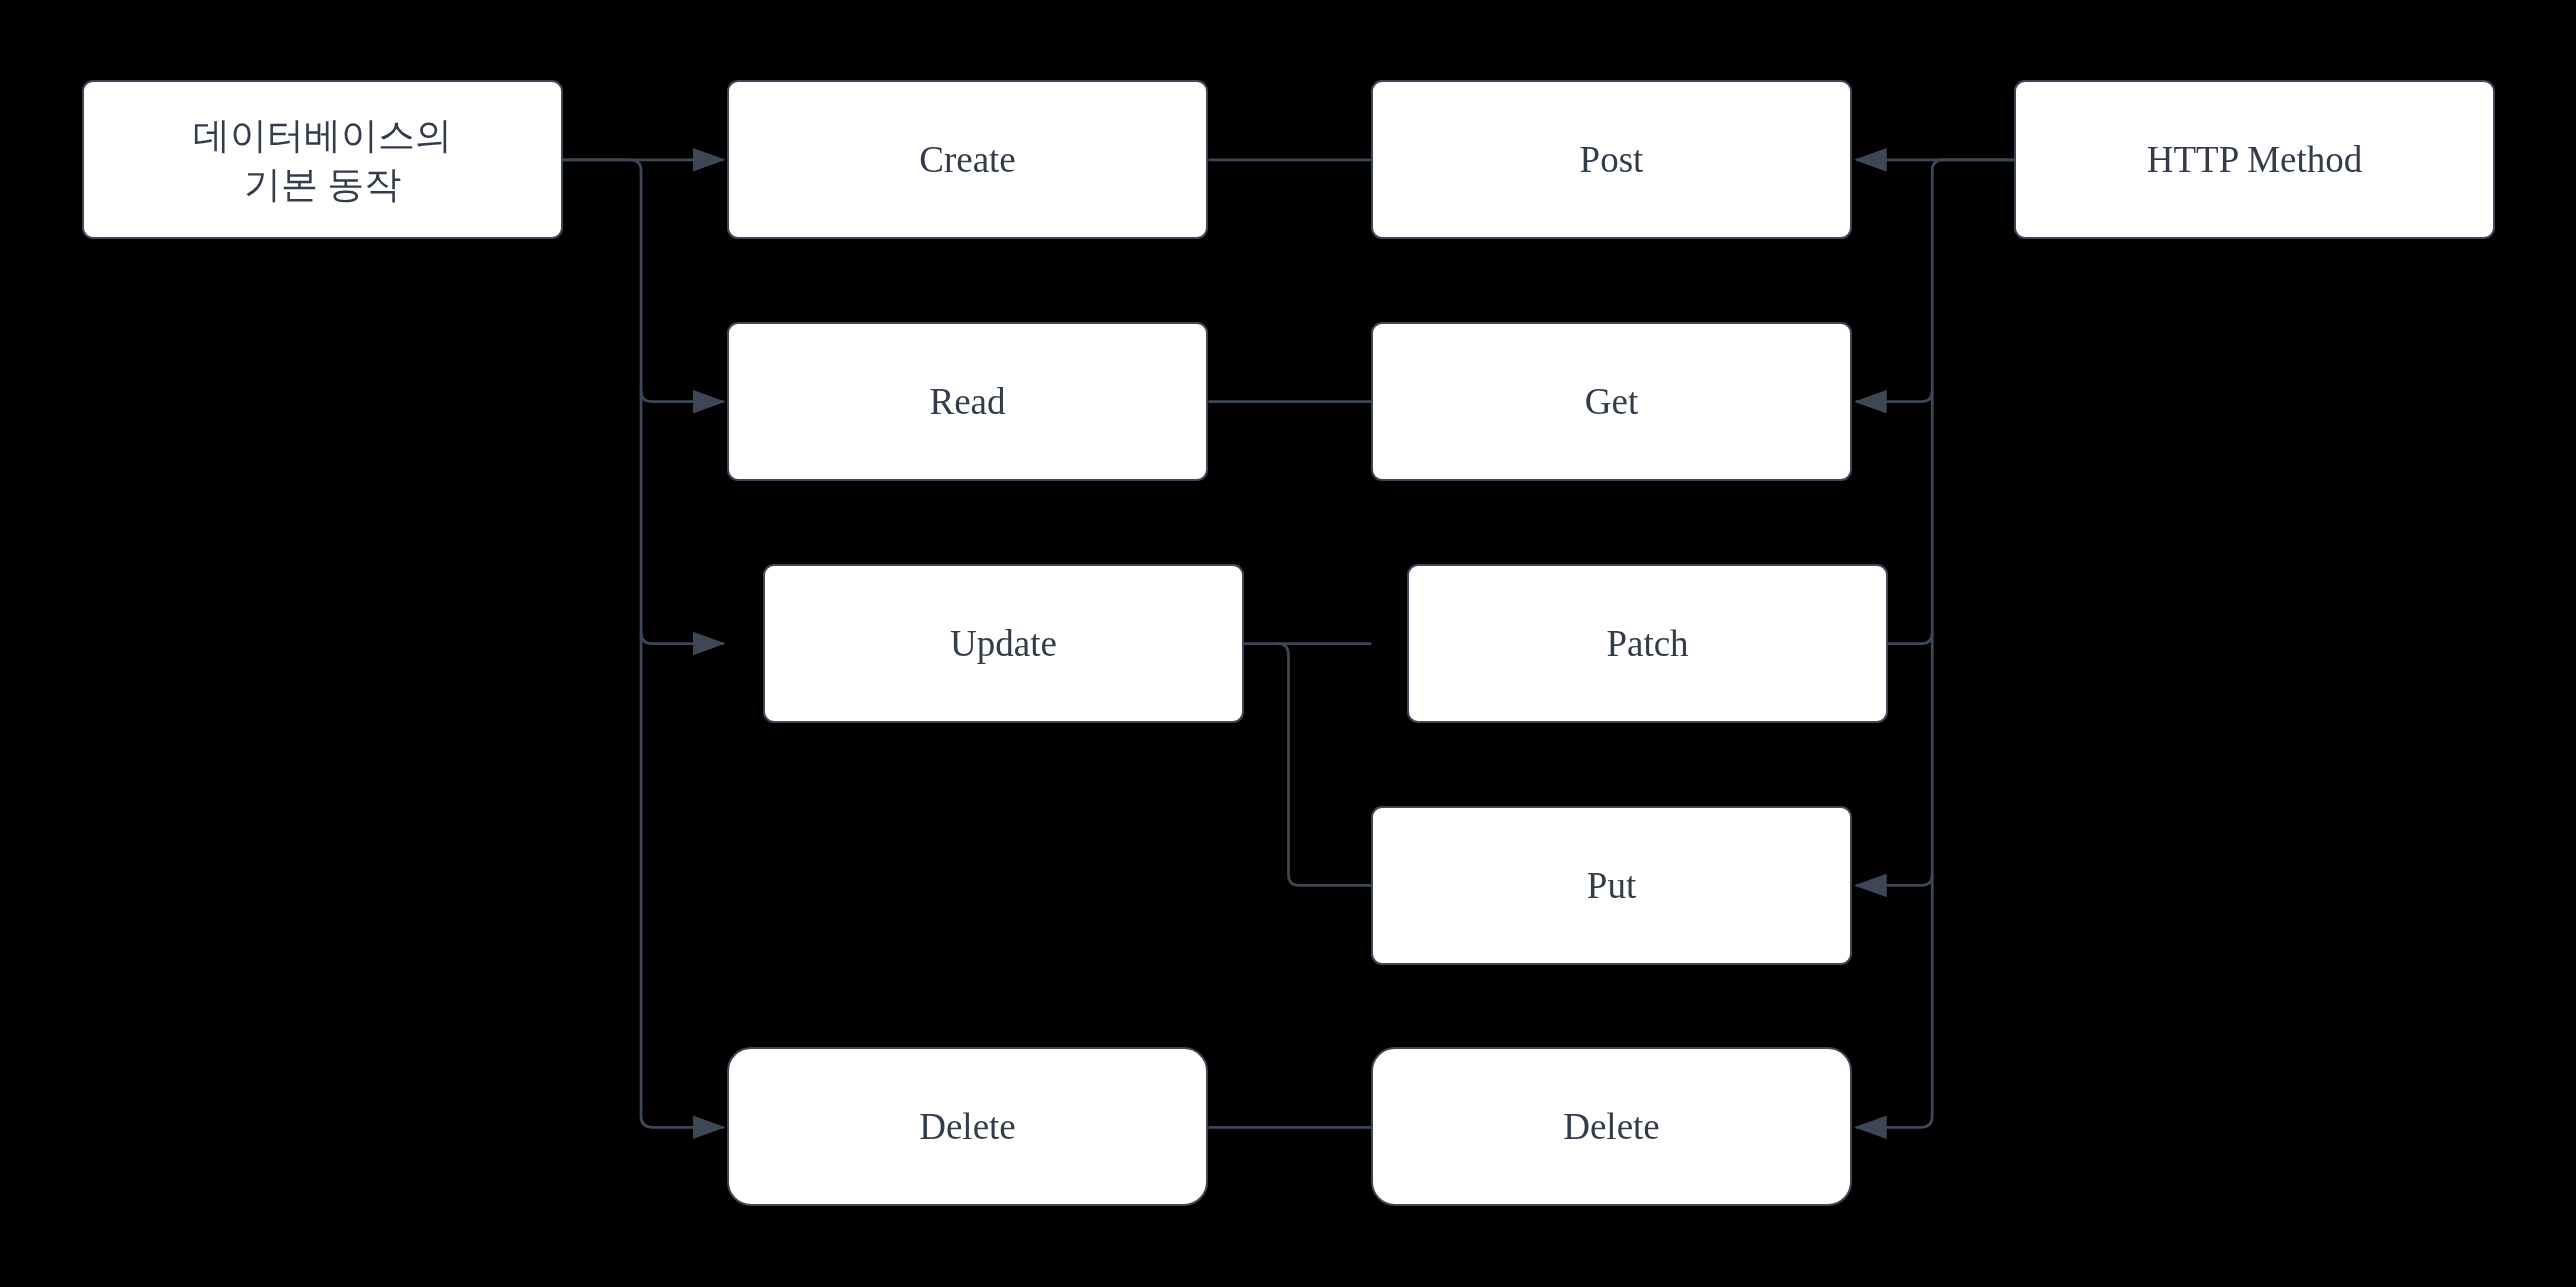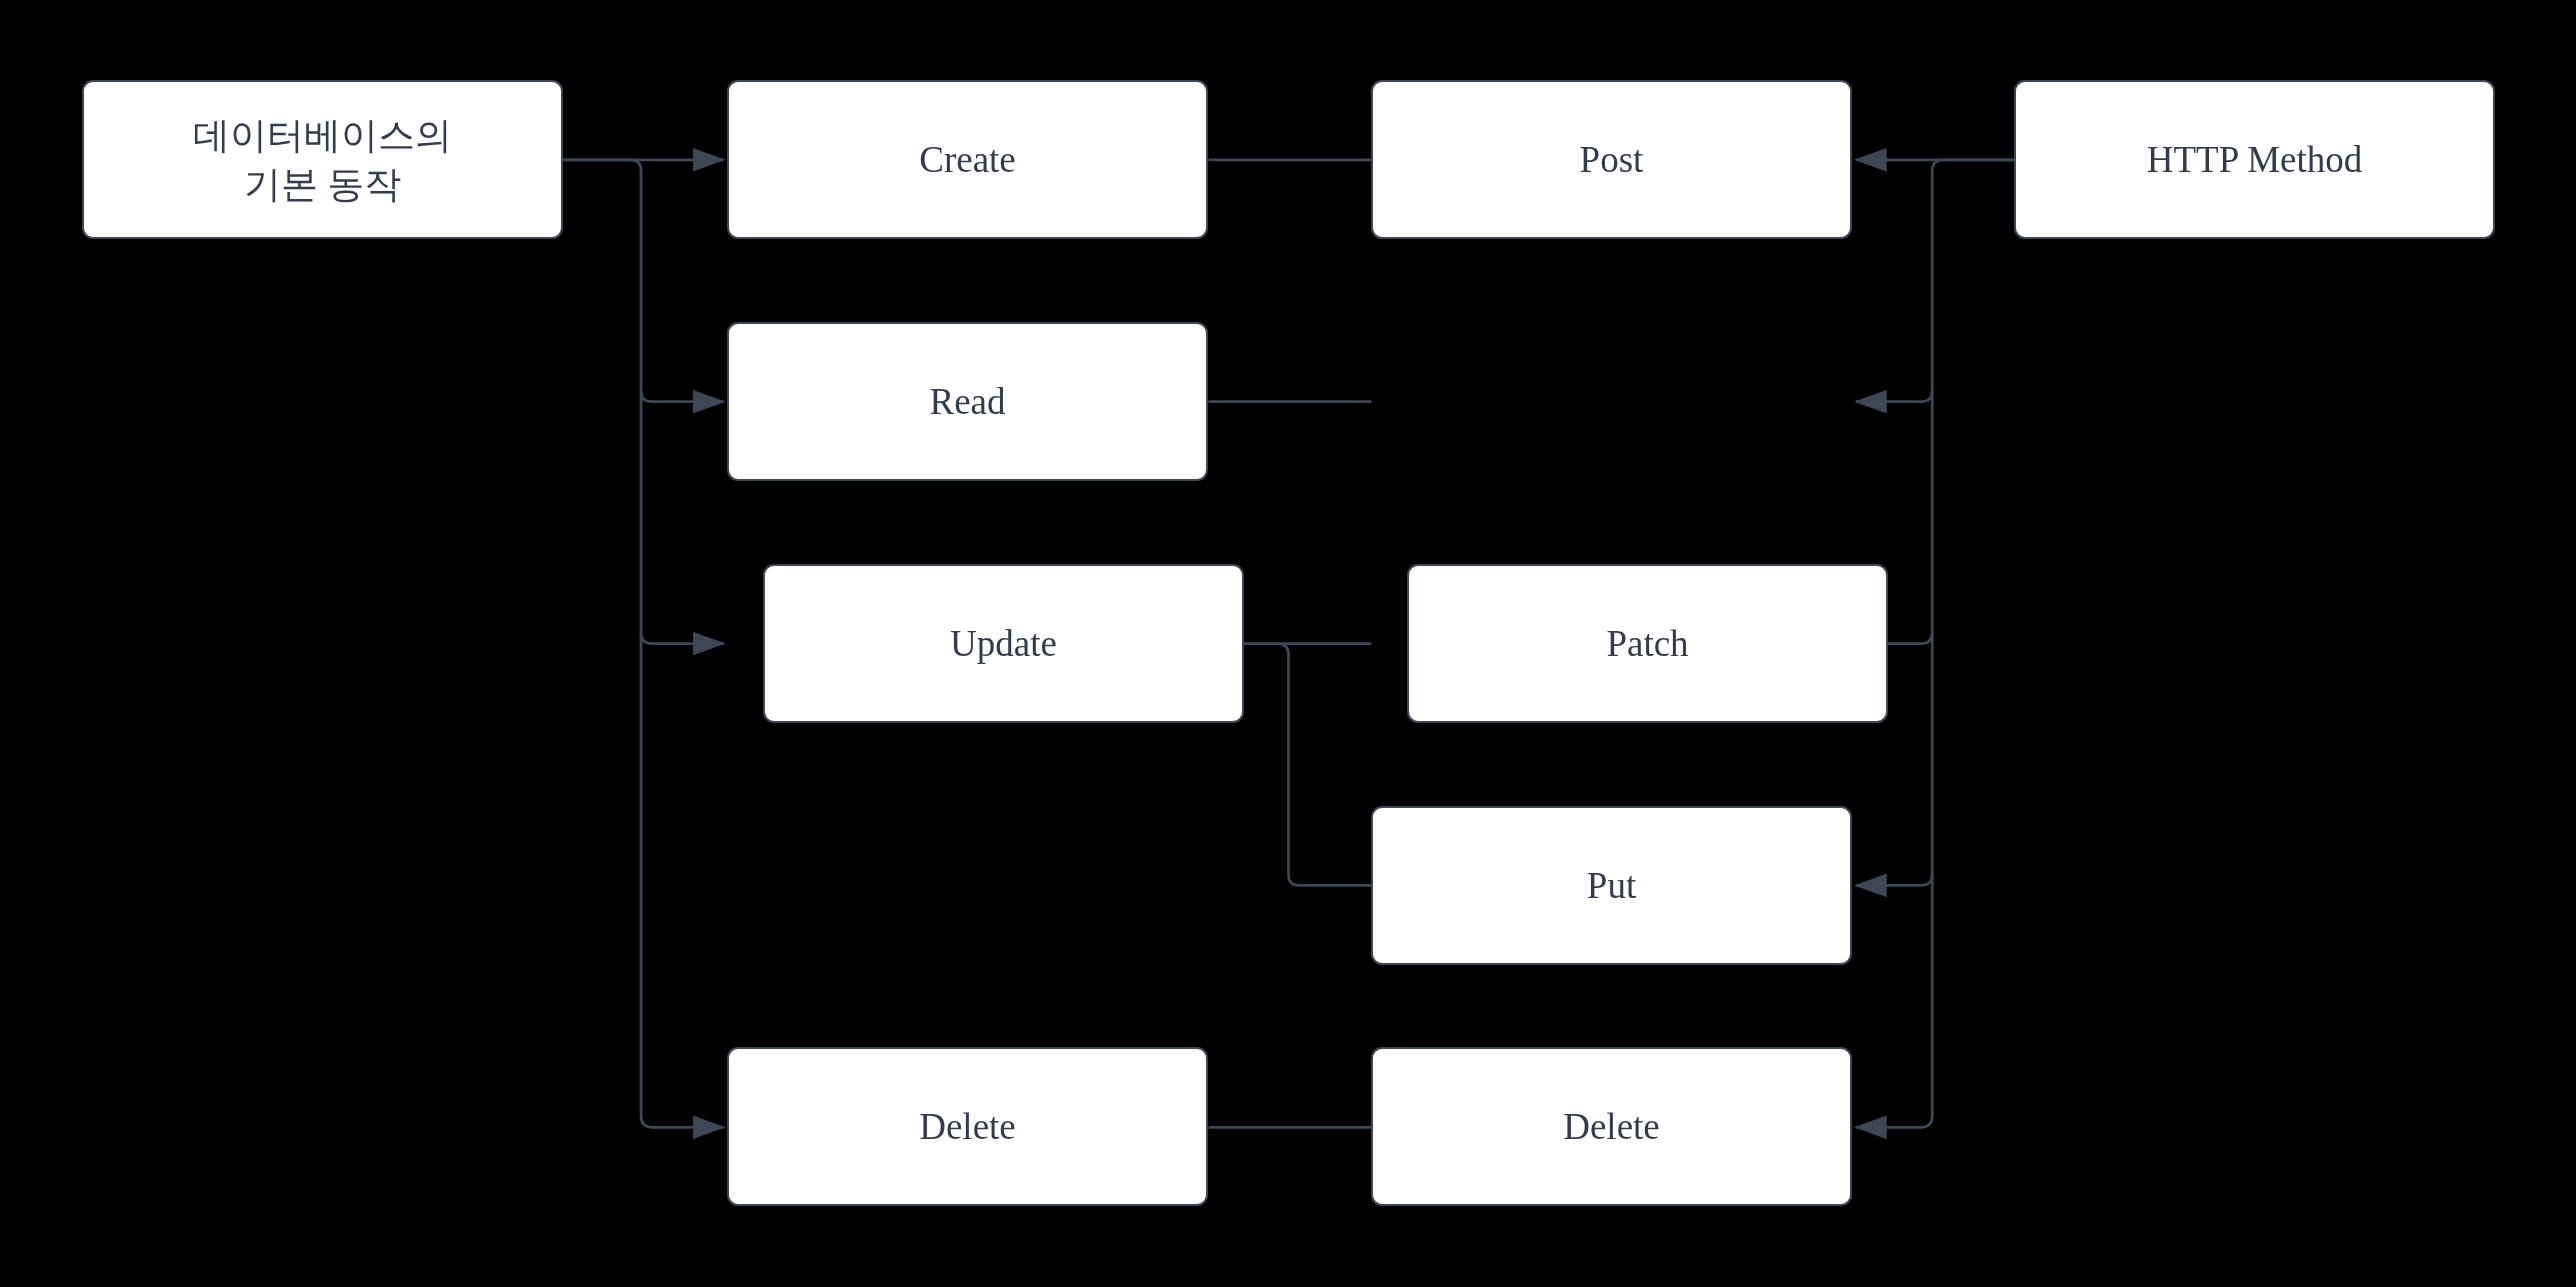--- a/index.html
+++ b/index.html
@@ -46,21 +46,21 @@
   }
   
   .c1 { left: 82px; }
   .c2 { left: 727px; text-align: right; }
   .c3 { left: 1371px; }
   .c4 { left: 2014px; }
   .r1 { top: 80px; }
   .r2 { top: 322px; }
   .r3 { top: 564px; margin-left: 36px; }
   .r4 { top: 806px; font-family: Liberation Serif, serif; }
-  .r5 { top: 1047px; }
+  .r5 { top: 1047px; border-radius: 24px; }
 </style>
 </head>
 <body>
 
 <div class="stage">
 
   <svg class="edge-layer" viewBox="0 0 2833 1416" xmlns="http://www.w3.org/2000/svg">
     <defs>
       <marker id="arrow" markerUnits="userSpaceOnUse" markerWidth="36" markerHeight="26" refX="34" refY="13" orient="auto">
         <polygon points="0,0 36,13 0,26" fill="#3e4756"></polygon>
@@ -87,20 +87,21 @@
 
   <div class="node c1 r1">데이터베이스의
 기본 동작</div>
 
   <div class="node c2 r1">Create</div>
   <div class="node c2 r2">Read</div>
   <div class="node c2 r3">Update</div>
   <div class="node c2 r5">Delete</div>
 
   <div class="node c3 r1">Post</div>
+  <div class="node c3 r2">Get</div>
   <div class="node c3 r3">Patch</div>
   <div class="node c3 r4">Put</div>
   <div class="node c3 r5">Delete</div>
 
   <div class="node c4 r1">HTTP Method</div>
 
 </div>
 
 
 </body></html>

